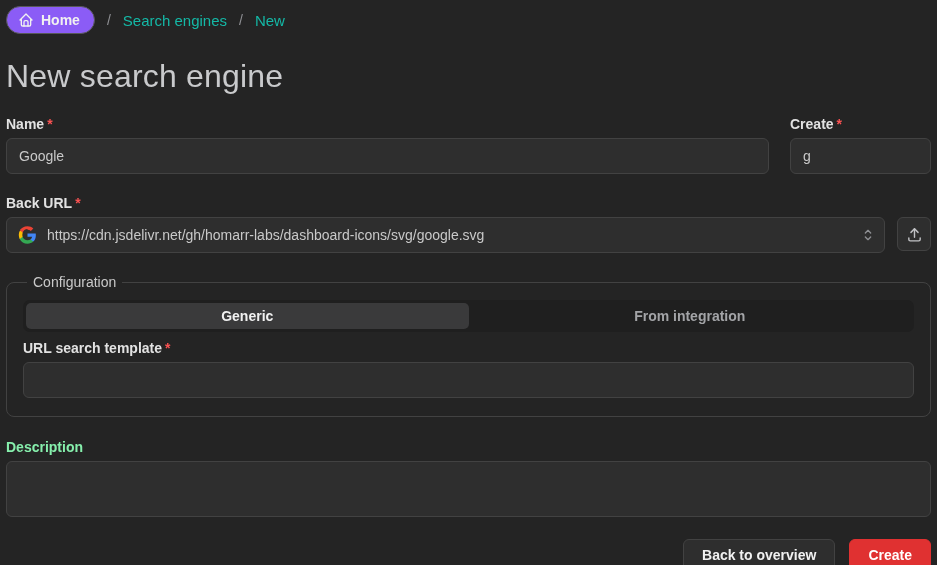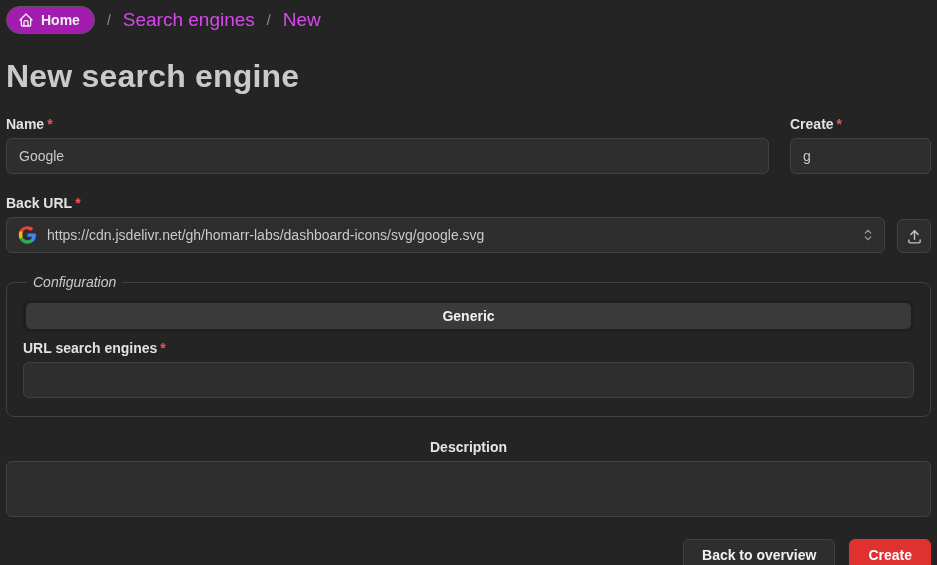--- a/index.html
+++ b/index.html
@@ -11,34 +11,34 @@
     font-size: 14px;
     overflow: hidden;
   }
   .page { padding: 5px 6px 0 6px; width: 937px; }
 
   
   .breadcrumb { display: flex; align-items: center; gap: 12px; height: 30px; }
   .home-pill {
     display: inline-flex; align-items: center; gap: 7px;
     height: 28px; padding: 0 14px 0 11px;
-    background: #a21caf;
+    background: #8b5cf6;
     border: 1px solid #585858;
     border-radius: 15px;
     color: #f1f1f1; font-weight: bold; font-size: 14px;
     cursor: pointer;
   }
   .home-pill svg { width: 16px; height: 16px; stroke: #f1f1f1; }
   .crumb-sep { color: #8f9094; font-size: 14px; }
-  .crumb-link { color: #d946ef; text-decoration: none; font-size: 19px; cursor: pointer; }
+  .crumb-link { color: #14b8a6; text-decoration: none; font-size: 15px; cursor: pointer; }
 
   
   .page-title {
     margin: 23px 0 21px 0;
-    font-size: 32px; font-weight: bold; color: #c9cacc;
+    font-size: 32px; font-weight: normal; color: #c9cacc;
     letter-spacing: 0.2px;
   }
 
   
   .field-label {
     display: block; margin-bottom: 6px;
     font-size: 14px; font-weight: bold; color: #e2e2e2;
   }
   .req { color: #fa5252; margin-left: 3px; }
   .text-input, .textarea-input {
@@ -53,21 +53,21 @@
   }
   .text-input { height: 36px; padding: 7px 12px; }
   .textarea-input { height: 56px; padding: 8px 12px; resize: none; }
 
   .row-name-short { display: flex; gap: 21px; margin-bottom: 21px; }
   .grp-name { flex: 1; }
   .grp-short { width: 141px; }
 
   
   .grp-icon { margin-bottom: 21px; }
-  .icon-row { display: flex; gap: 12px; align-items: flex-end; }
+  .icon-row { display: flex; gap: 12px; align-items: flex-start; }
   .icon-input-wrap { position: relative; flex: 1; }
   .icon-input-wrap .text-input { padding-left: 40px; padding-right: 30px; }
   .google-icon {
     position: absolute; left: 12px; top: 50%; transform: translateY(-50%);
     width: 19px; height: 19px; pointer-events: none;
   }
   .selector-icon {
     position: absolute; right: 9px; top: 50%; transform: translateY(-50%);
     width: 16px; height: 16px; stroke: #8f9094;
   }
@@ -80,37 +80,37 @@
   .upload-btn svg { width: 17px; height: 17px; stroke: #c1c2c5; }
 
   
   .config-fieldset {
     border: 1px solid #424242; border-radius: 8px;
     padding: 10px 16px 18px 16px;
     margin-bottom: 22px;
   }
   .config-fieldset legend {
     padding: 0 6px; margin-left: 4px;
-    color: #c9c9c9; font-size: 14px; font-style: italic;
+    color: #c9c9c9; font-size: 14px;
   }
   .segmented {
     display: flex; background: #1f1f1f; border-radius: 7px; padding: 3px;
     margin-bottom: 8px;
     align-items: flex-end;
   }
   .segment {
     flex: 1; height: 26px; line-height: 26px;
     text-align: center; font-size: 14px; font-weight: bold;
     border-radius: 5px; cursor: pointer; color: #a3a4a7;
   }
   .segment--active { background: #3a3a3b; color: #f1f1f1; }
 
   
   .grp-desc { margin-bottom: 19px; }
-  .grp-desc .field-label { color: #e5e5e5; font-weight: bold; text-align: center; }
+  .grp-desc .field-label { color: #86efac; font-weight: bold; }
 
   
   .footer { display: flex; justify-content: flex-end; gap: 14px; }
   .btn {
     height: 32px; padding: 0 18px;
     border-radius: 6px; font-size: 14px; font-weight: bold;
     font-family: "Liberation Sans", "DejaVu Sans", sans-serif;
     cursor: pointer;
   }
   .btn-default { background: #2e2e2e; border: 1px solid #424242; color: #f1f1f1; }
@@ -178,23 +178,24 @@
             <path d="M12 4l0 12"></path>
         </svg>
       </button>
     </div>
   </div>
 
   <fieldset class="config-fieldset">
     <legend>Configuration</legend>
     <div class="segmented">
       <div class="segment segment--active">Generic</div>
+      <div class="segment">From integration</div>
     </div>
     <label class="field-label">
-      <span>URL search engines</span><span class="req">*</span>
+      <span>URL search template</span><span class="req">*</span>
     </label>
     <input class="text-input" type="text" value="" style="">
   </fieldset>
 
   <div class="grp-desc">
     <label class="field-label">Description</label>
     <textarea class="textarea-input" style=""></textarea>
   </div>
 
   <div class="footer">

